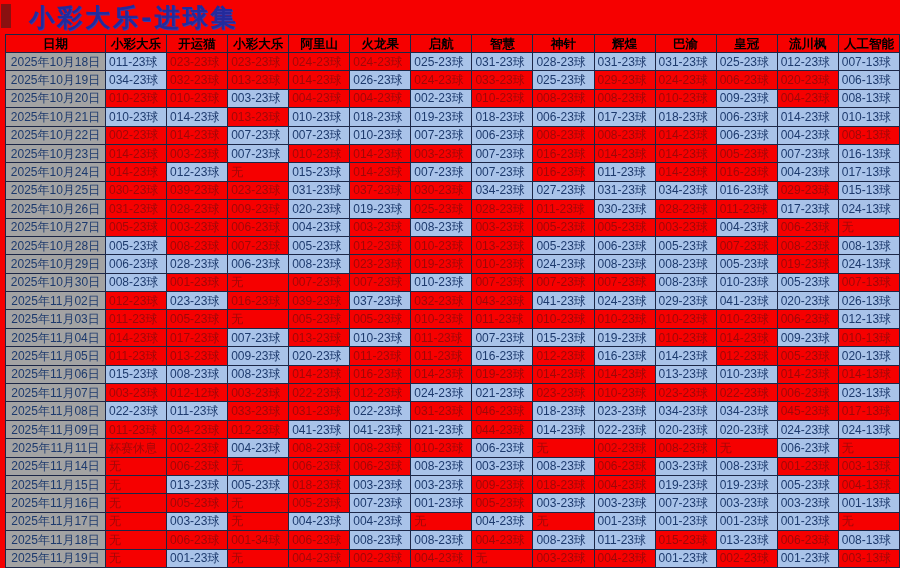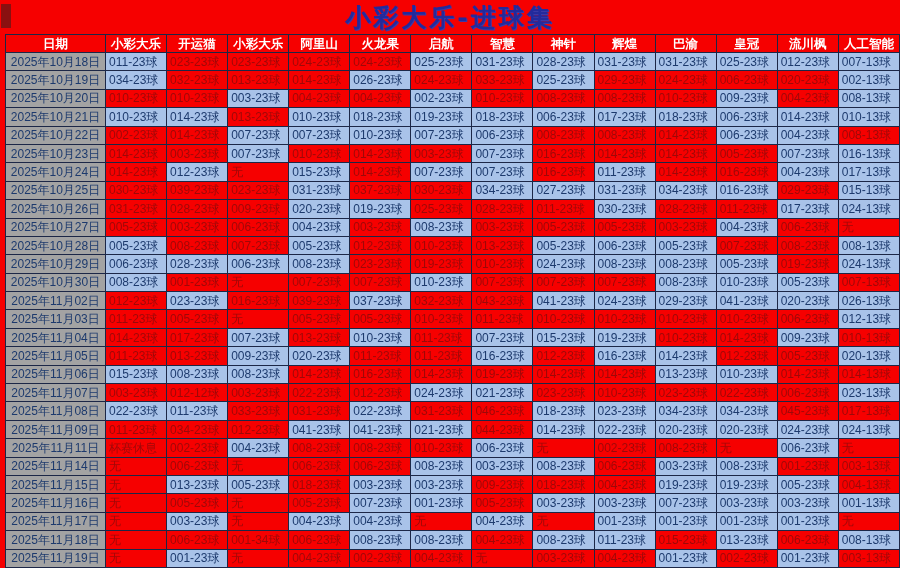--- a/index.html
+++ b/index.html
@@ -7,37 +7,38 @@
     position:relative; width:900px; height:568px;
     background:#f60000; overflow:hidden;
     font-family:"Liberation Sans", sans-serif;
   }
   .corner-mark {
     position:absolute; left:1px; top:4px; width:10px; height:24px;
     background:#8a1010;
   }
   .title {
     position:absolute; top:1px; left:0; right:0;
-    text-align:center; font-size:25px; font-weight:bold;
+    font-size:25px; font-weight:bold;
     color:#232a9c; letter-spacing:3px;
     font-family:"DejaVu Sans", sans-serif;
     text-shadow:1px 1px 0 #3a3aa8;
+    padding-left:29px;
   }
   table.grid {
     position:absolute; left:5px; top:34px;
     width:895px; height:534px;
     border-collapse:collapse; table-layout:fixed;
   }
   .grid th, .grid td {
     border:1px solid #1c2747;
     font-size:12px; line-height:14px; height:16px;
     white-space:nowrap; overflow:hidden;
   }
   .grid th {
-    background:#f60000; color:#ffffff; font-weight:bold;
+    background:#f60000; color:#000000; font-weight:bold;
     text-align:center; padding:0; height:17px; font-size:12.5px;
   }
   .grid td { padding:0 1px 0 3px; text-align:left; }
   .grid td.date {
     background:#a3a3a3; color:#1d3a6d; text-align:center; padding:0;
   }
   .grid td.b { background:#a9c3e9; color:#1d3a6d; }
   .grid td.r { background:#f60000; color:#9e0808; }
 </style>
 </head>
@@ -92,21 +93,21 @@
           <td class="r">013-23球</td>
           <td class="r">014-23球</td>
           <td class="b">026-23球</td>
           <td class="r">024-23球</td>
           <td class="r">033-23球</td>
           <td class="b">025-23球</td>
           <td class="r">029-23球</td>
           <td class="r">024-23球</td>
           <td class="r">006-23球</td>
           <td class="r">020-23球</td>
-          <td class="b">002-13球</td>
+          <td class="b">006-13球</td>
         </tr>
         <tr>
           <td class="date">2025年10月20日</td>
           <td class="r">010-23球</td>
           <td class="r">010-23球</td>
           <td class="b">003-23球</td>
           <td class="r">004-23球</td>
           <td class="r">004-23球</td>
           <td class="b">002-23球</td>
           <td class="r">010-23球</td>

